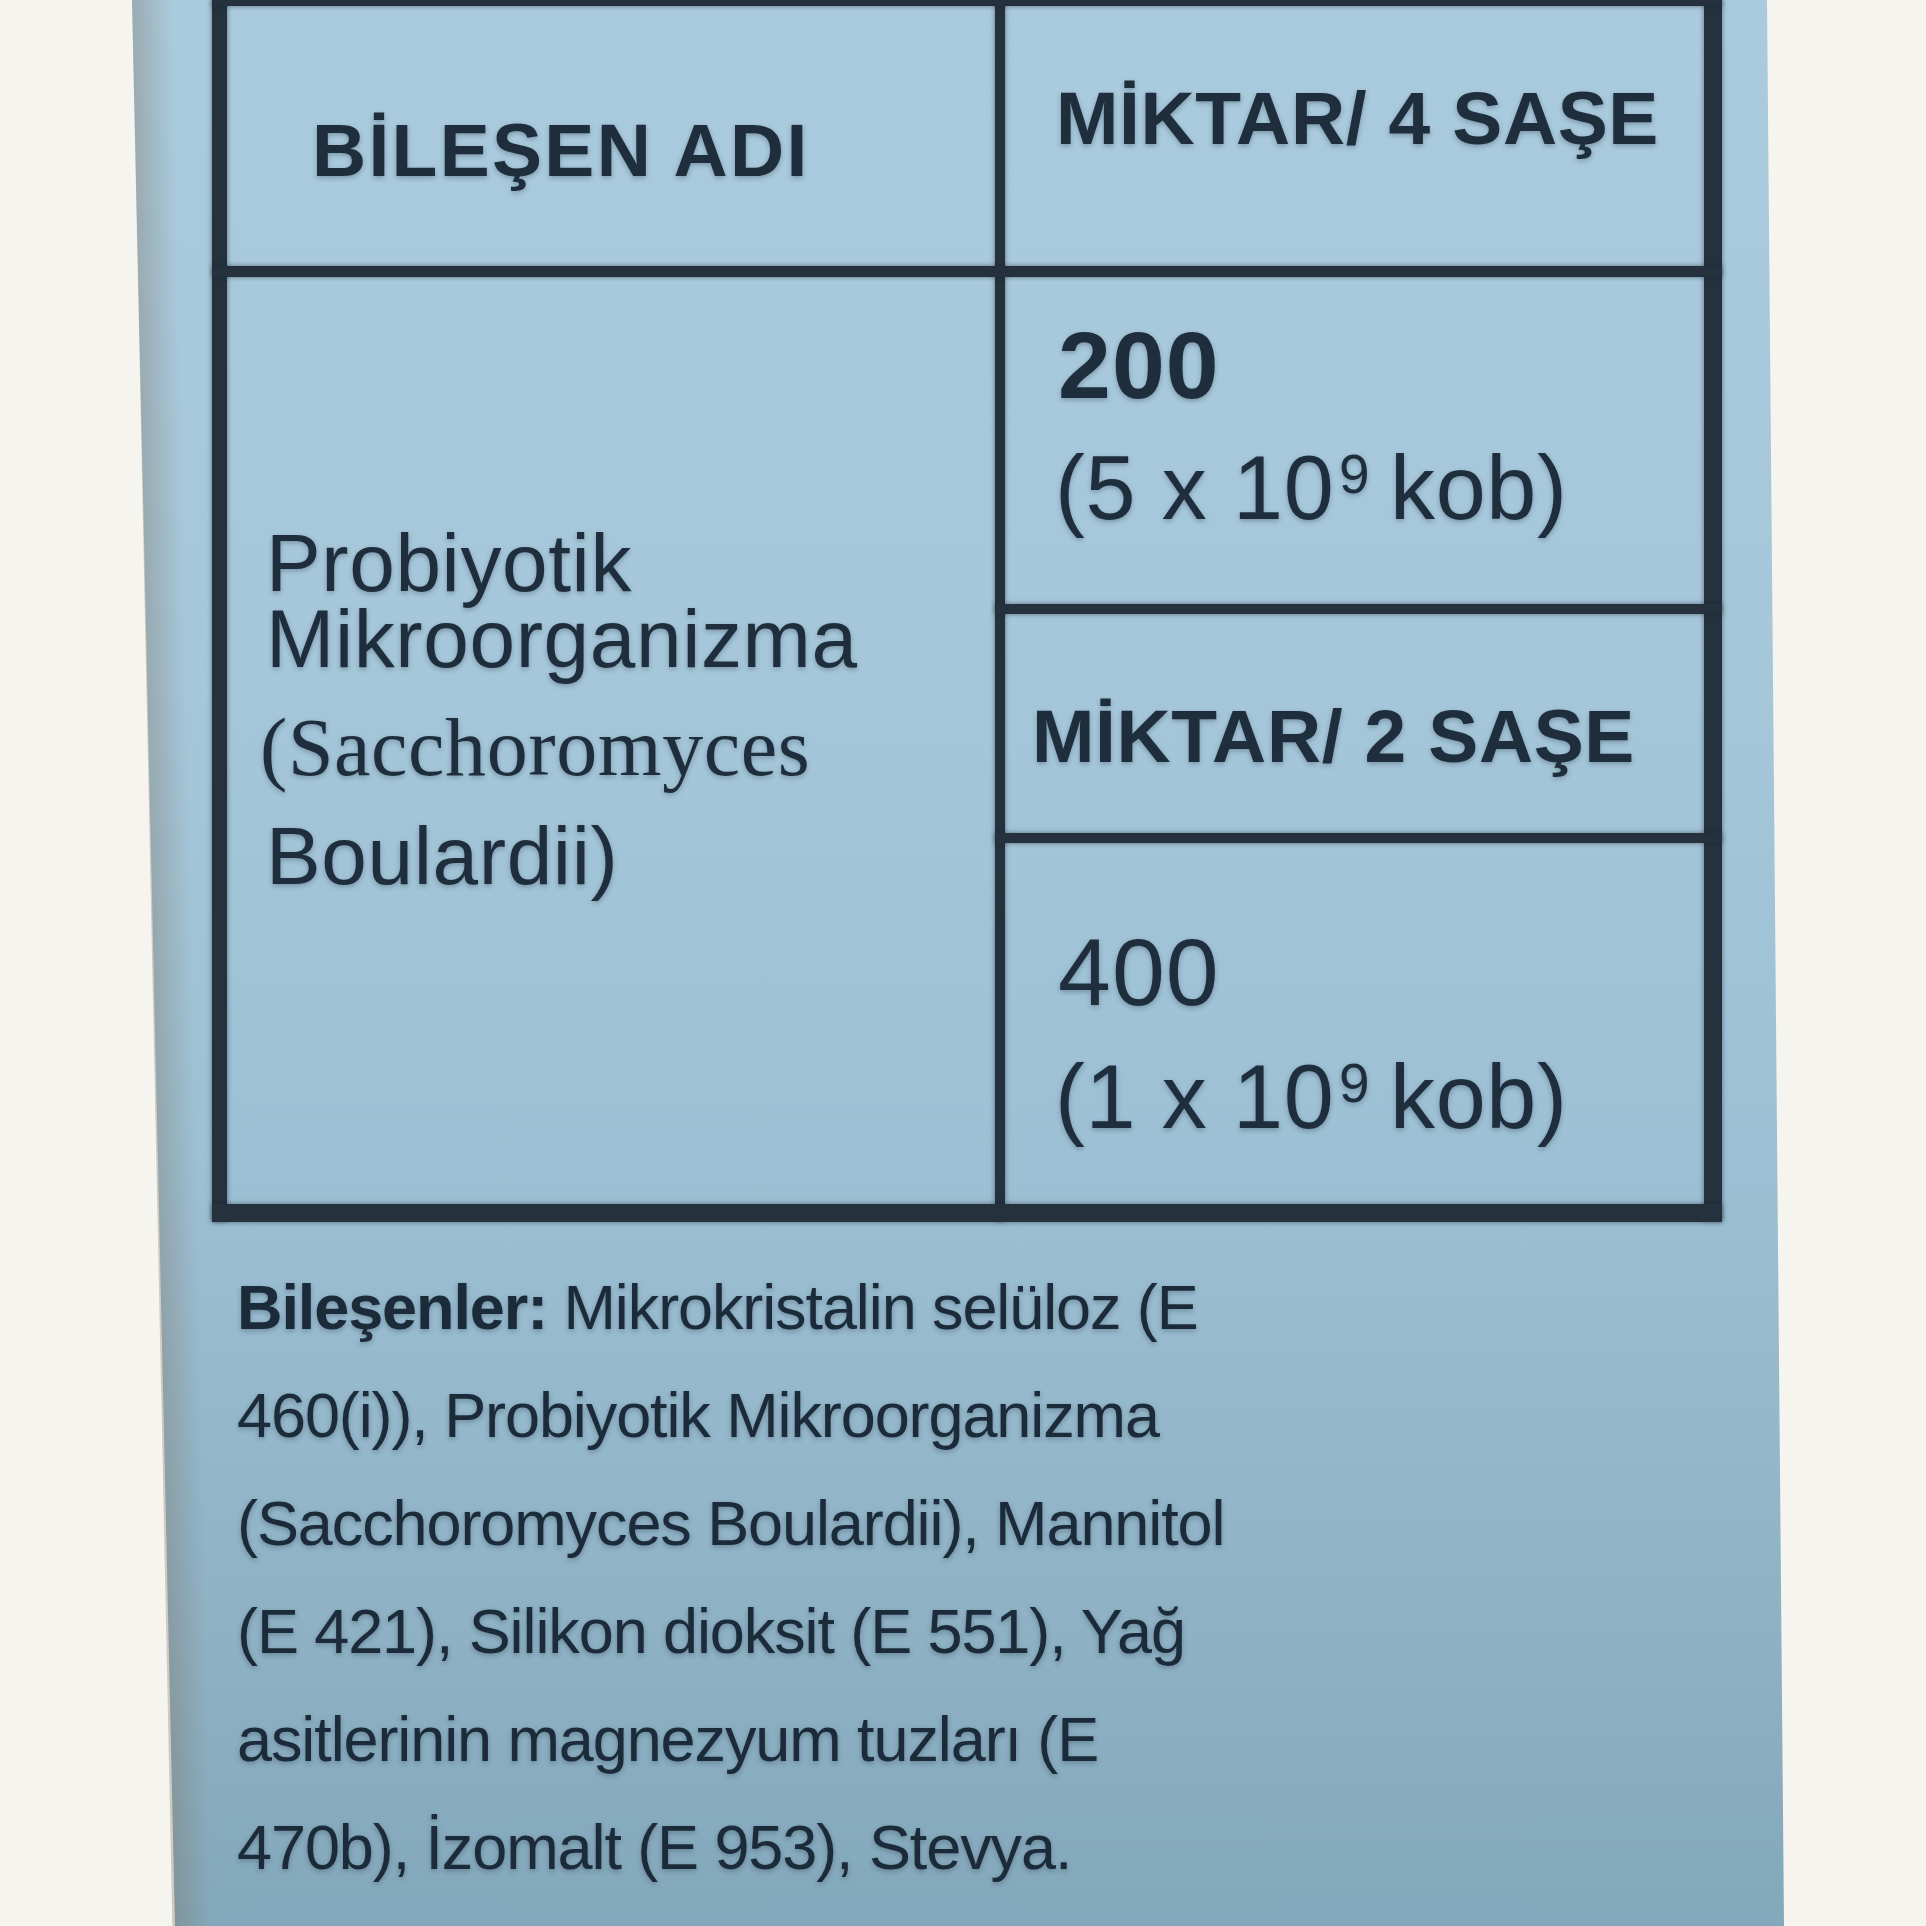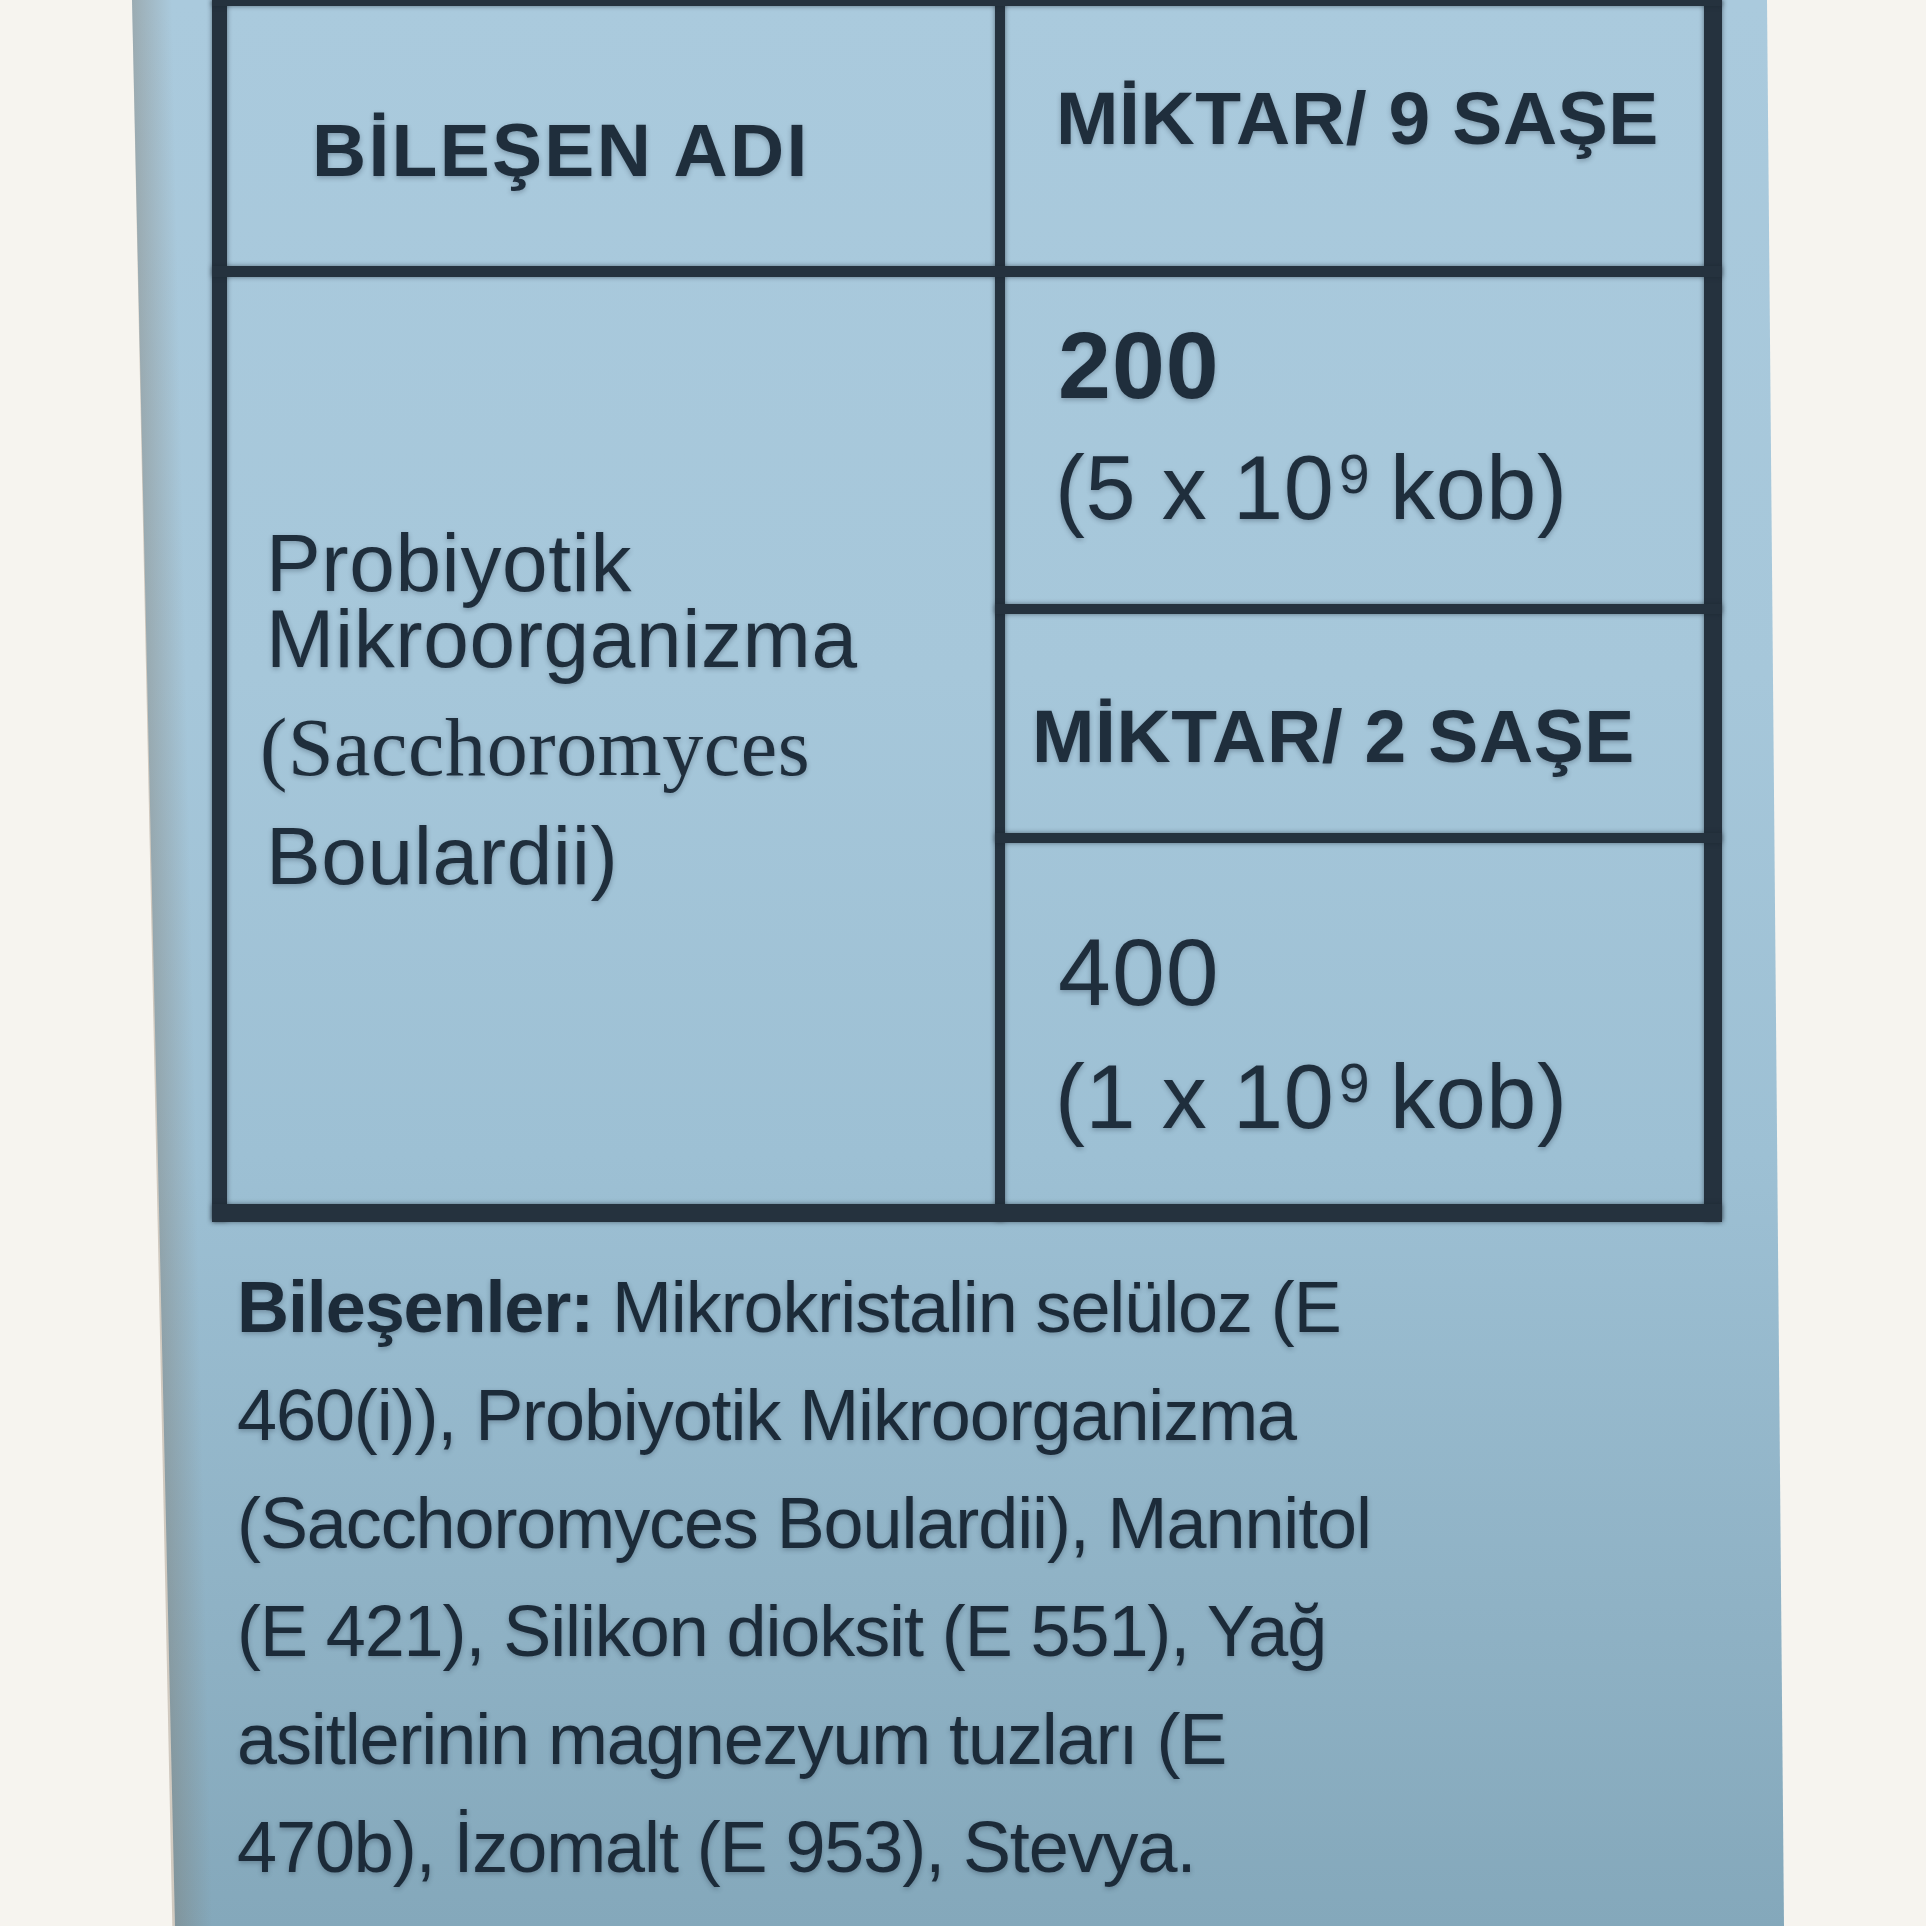--- a/index.html
+++ b/index.html
@@ -36,21 +36,21 @@
     text-shadow:0 1.7px 5.1px rgba(24,38,54,.30);
   }
   .hdr{font-weight:bold;letter-spacing:2.3px;font-size:75px;}
   .cell-name{font-size:82px;letter-spacing:0.6px;}
   .amount-value{font-size:95px;letter-spacing:1.1px;}
   .amount-detail{font-size:90px;letter-spacing:0.6px;}
   .amount-detail .sup{font-size:61%;position:relative;top:-0.48em;margin-left:4.6px;}
   .amount-detail .unit{margin-left:20px;}
   .ingredients{
     position:absolute;left:237px;top:1253px;width:1484px;
-    font-size:72px;line-height:108px;letter-spacing:-1.1px;
+    font-size:63px;line-height:108px;letter-spacing:-1.1px;
     color:#1c2b39;
     text-shadow:0 1.7px 5.1px rgba(24,38,54,.30);
   }
   .ingredients .ln{white-space:nowrap;}
   .ingredients .bold{font-weight:bold;}
 </style>
 </head>
 <body>
 
 <div class="label-panel"></div>
@@ -60,21 +60,21 @@
   <div class="rule" style="left:212px;top:0;width:15.4px;height:1221px;"></div>
   <div class="rule" style="left:995px;top:0;width:9.7px;height:1221px;"></div>
   <div class="rule" style="left:1704px;top:0;width:18px;height:1221px;"></div>
   <div class="rule" style="left:212px;top:0;width:1510px;height:5.7px;"></div>
   <div class="rule" style="left:212px;top:266px;width:1510px;height:11.4px;"></div>
   <div class="rule" style="left:995px;top:604px;width:727px;height:9.7px;"></div>
   <div class="rule" style="left:995px;top:833px;width:727px;height:9.7px;"></div>
   <div class="rule" style="left:212px;top:1204px;width:1510px;height:18px;"></div>
 
   <div class="t hdr" style="left:312px;top:87px;margin-top:20px;">BİLEŞEN ADI</div>
-  <div class="t hdr" style="left:1056px;top:75px;letter-spacing:0.6px;">MİKTAR/ 9 SAŞE</div>
+  <div class="t hdr" style="left:1056px;top:75px;letter-spacing:0.6px;">MİKTAR/ 4 SAŞE</div>
 
   <div class="t cell-name" style="left:266px;top:483px;margin-top:33px;">Probiyotik</div>
   <div class="t cell-name" style="left:266px;top:592px;">Mikroorganizma</div>
   <div class="t cell-name" style="left:260px;top:701px;font-family:Liberation Serif, serif;">(Sacchoromyces</div>
   <div class="t cell-name" style="left:266px;top:809px;">Boulardii)</div>
 
   <div class="t amount-value" style="left:1058px;top:311px;font-weight:bold;">200</div>
   <div class="t amount-detail" style="left:1055px;top:437px;">
     <span>(5 x 10</span><span class="sup">9</span><span class="unit">kob)</span>
   </div>

